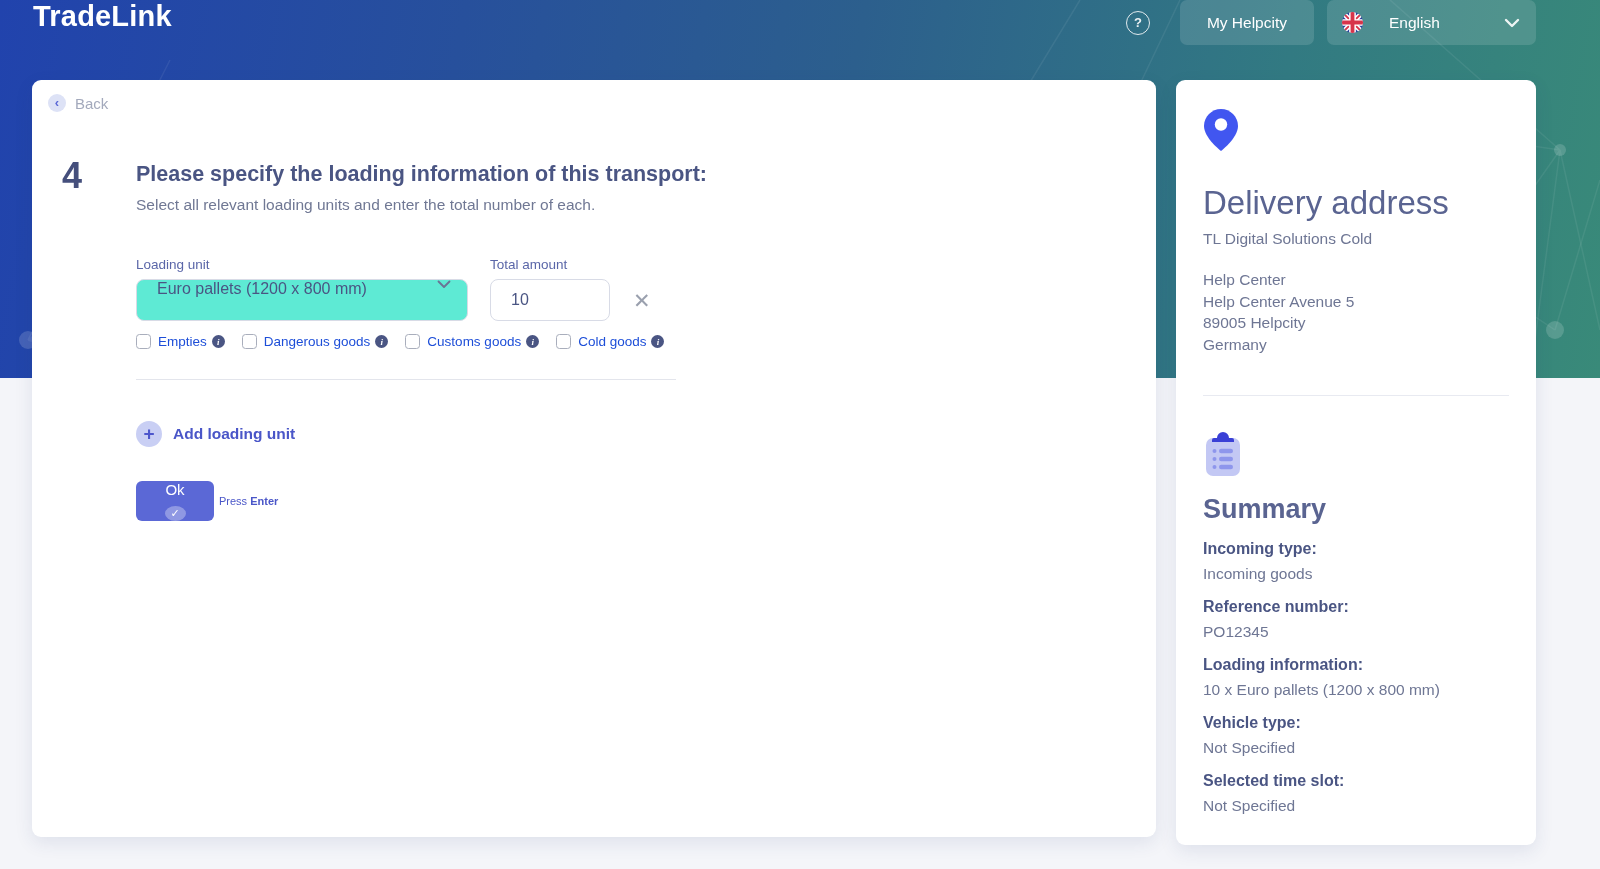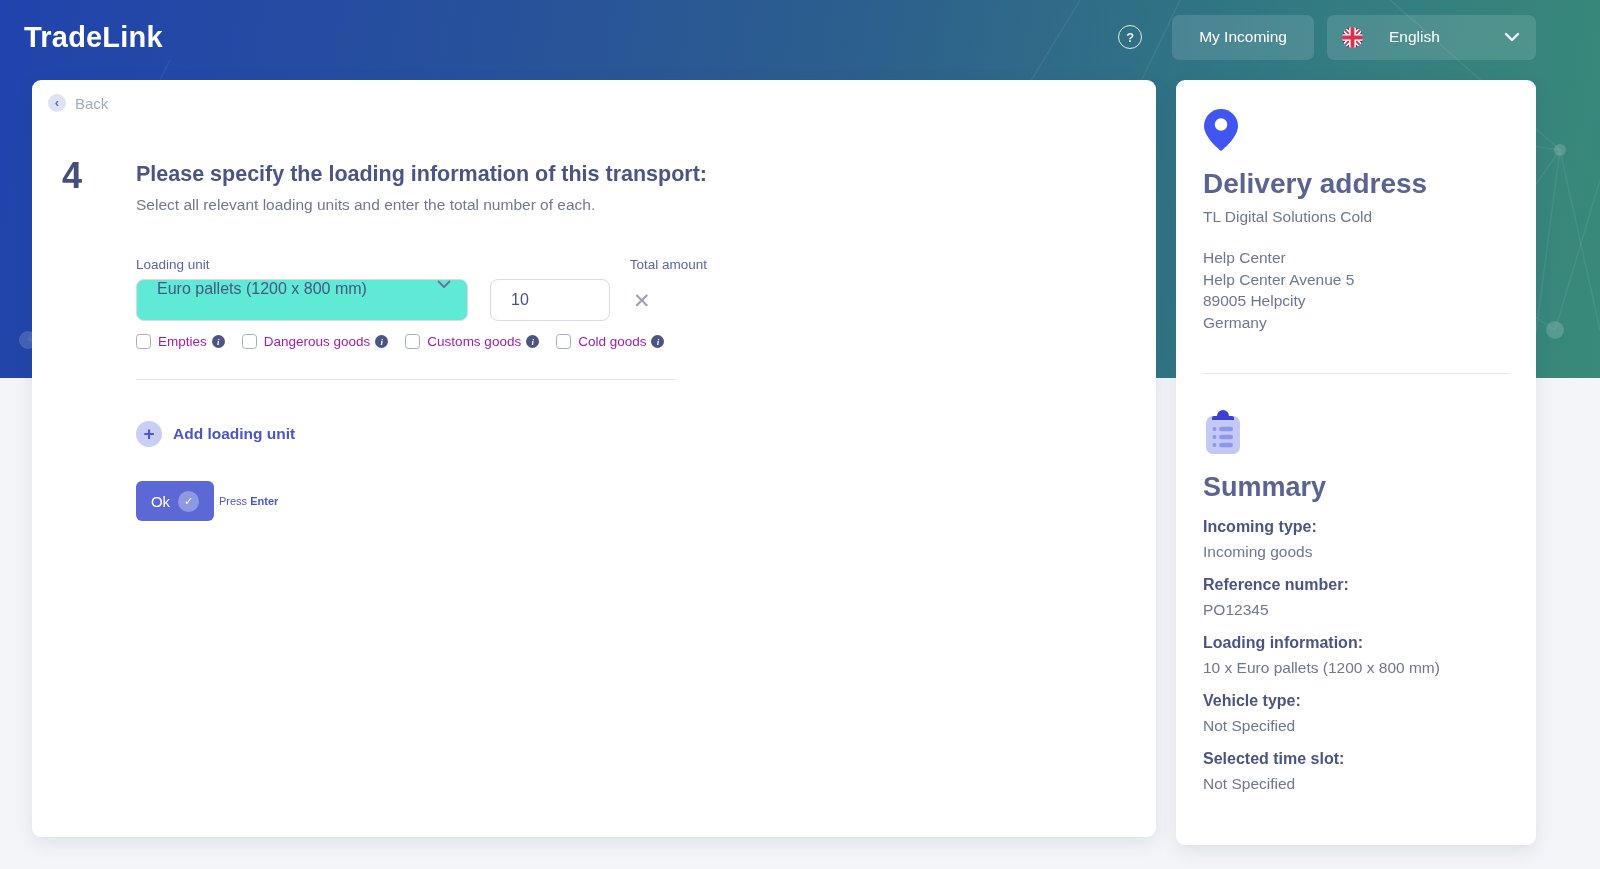--- a/index.html
+++ b/index.html
@@ -16,22 +16,22 @@
     position: absolute; top: 0; left: 0;
     width: 1600px; height: 378px;
     background: linear-gradient(100deg, #2143ad 0%, #27509c 28%, #2c5f8d 52%, #327a82 78%, #398a79 100%);
     overflow: hidden;
   }
   .hero svg.pattern { position: absolute; inset: 0; }
 
   
   .header {
     position: absolute; top: 0; left: 0; right: 0; height: 74px;
-    display: flex; align-items: center;
-    padding: 0 64px 0 24px;
+    display: flex; align-items: flex-start;
+    padding: 0 64px 0 33px;
   }
   .logo {
     color: #ffffff; font-size: 29px; font-weight: 600; letter-spacing: 0.2px;
   }
   .header-right { margin-left: auto; display: flex; align-items: center; }
   .help-circle {
     width: 24px; height: 24px; border-radius: 50%;
     border: 1.6px solid rgba(255,255,255,0.85);
     color: rgba(255,255,255,0.9); font-size: 13px; font-weight: 600;
     display: flex; align-items: center; justify-content: center;
@@ -78,21 +78,21 @@
 
   
   .step-row { display: flex; padding: 76px 0 0 30px; }
   .step-number { font-size: 36px; font-weight: 700; color: #454f7c; line-height: 1.1; width: 40px; }
   .step-content { margin-left: 34px; padding-top: 6px; }
   .question-title { font-size: 21.5px; font-weight: 700; color: #4a5583; }
   .question-subtitle { margin-top: 9px; font-size: 15.5px; color: #707894; }
 
   
   .form { margin-top: 43px; }
-  .labels-row { display: flex; justify-content: space-between; }
+  .labels-row { display: flex; }
   .field-label { font-size: 13.5px; color: #5a66a8; }
   .label-loading { width: 354px; }
   .controls-row { margin-top: 7px; display: flex; align-items: center; }
   .unit-select {
     width: 332px; height: 42px; border: 1px solid #d8dbe6; border-radius: 8px;
     display: flex; align-items: flex-start; padding: 0 16px 0 20px;
     font-size: 16px; color: #4a5583; cursor: pointer; background: #5eead4;
   }
   .unit-select .sel-chevron { margin-left: auto; }
   .amount-input {
@@ -105,21 +105,21 @@
     margin-left: 23px; background: none; border: none; cursor: pointer;
     color: #9aa0ae; font-size: 21px; line-height: 1; padding: 0;
   }
 
   .checkbox-row { margin-top: 13px; display: flex; align-items: center; gap: 17px; }
   .checkbox-item { display: flex; align-items: center; cursor: pointer; }
   .checkbox-box {
     width: 15px; height: 15px; border: 1.5px solid #a9aebc; border-radius: 3.5px;
     background: #ffffff; flex: none;
   }
-  .checkbox-label { margin-left: 7px; font-size: 13.5px; color: #a21caf; }
+  .checkbox-label { margin-left: 7px; font-size: 13.5px; color: #1d4ed8; }
   .info-dot {
     margin-left: 5px; width: 13px; height: 13px; border-radius: 50%;
     background: #4a5583; color: #ffffff; font-size: 9px; font-weight: 700;
     font-family: "Liberation Serif", serif; font-style: italic;
     display: flex; align-items: center; justify-content: center; cursor: pointer;
   }
 
   .form-divider { margin-top: 30px; width: 540px; height: 1px; background: #e3e5ec; border: none; }
 
   .add-row { margin-top: 41px; display: flex; align-items: center; cursor: pointer; }
@@ -127,33 +127,33 @@
     width: 26px; height: 26px; border-radius: 50%;
     background: #c9cff4; color: #4d56cc; font-size: 19px; font-weight: 600; line-height: 1;
     display: flex; align-items: center; justify-content: center; padding-bottom: 1px;
   }
   .add-label { margin-left: 11px; font-size: 15.5px; color: #4a56c8; font-weight: 700; }
 
   .ok-row { margin-top: 34px; display: flex; align-items: center; }
   .ok-btn {
     width: 78px; height: 40px; background: #5b68d6; border: none; border-radius: 6px;
     color: #ffffff; font-size: 15px; font-family: inherit; cursor: pointer;
-    display: flex; align-items: center; justify-content: center; gap: 8px;
+    display: flex; align-items: center; justify-content: center; gap: 8px; flex-direction: column;
   }
   .ok-check {
     width: 21px; height: 21px; border-radius: 50%;
     background: rgba(255,255,255,0.32); color: #ffffff; font-size: 11px;
     display: flex; align-items: center; justify-content: center;
   }
   .press-enter { margin-left: 5px; font-size: 11px; color: #4a56c8; font-weight: 500; }
   .press-enter b { font-weight: 700; }
 
   
   .pin-icon { margin-top: 28px; }
-  .side-title { margin-top: 12px; font-size: 28px; font-weight: 700; color: #5a6491; }
+  .side-title { margin-top: 28px; font-size: 33px; font-weight: 400; color: #5a6491; }
   .side-company { margin-top: 8px; font-size: 15.5px; color: #6e7694; }
   .side-address { margin-top: 21px; font-size: 15.5px; color: #6e7694; line-height: 21.5px; }
   .side-divider { margin-top: 40px; width: 100%; height: 1px; background: #e8eaf1; border: none; }
   .clipboard-icon { margin-top: 36px; }
   .summary-title { margin-top: 12px; font-size: 27px; font-weight: 600; color: #5a6491; }
   .summary-item .summary-label { margin-top: 15px; font-size: 16px; font-weight: 700; color: #4a5583; }
   .summary-item .summary-value { margin-top: 7px; font-size: 15.5px; color: #6e7694; }
 </style>
 </head>
 <body>
@@ -170,21 +170,21 @@
       <circle cx="28" cy="340" r="9"></circle>
       <circle cx="1560" cy="150" r="6"></circle>
       <circle cx="1555" cy="330" r="9"></circle>
     </g>
   </svg>
 
   <div class="header">
     <div class="logo">TradeLink</div>
     <div class="header-right">
       <div class="help-circle">?</div>
-      <button class="mybookings-btn">My Incoming</button>
+      <button class="mybookings-btn">My Helpcity</button>
       <div class="lang-select">
         <svg width="23" height="23" viewBox="0 0 24 24">
           <defs>
               <clipPath id="flagclip">
                 <circle cx="12" cy="12" r="11"></circle>
               </clipPath>
             </defs>
           <g clip-path="url(#flagclip)">
             <rect x="-2" y="-2" width="28" height="28" fill="#2b3f9e"></rect>
             <path d="M-2 -2 L26 26 M26 -2 L-2 26" stroke="#ffffff" stroke-width="5"></path>

